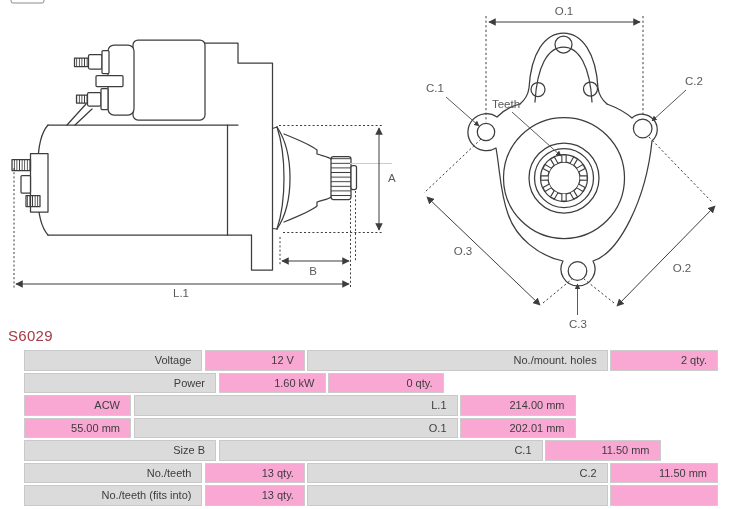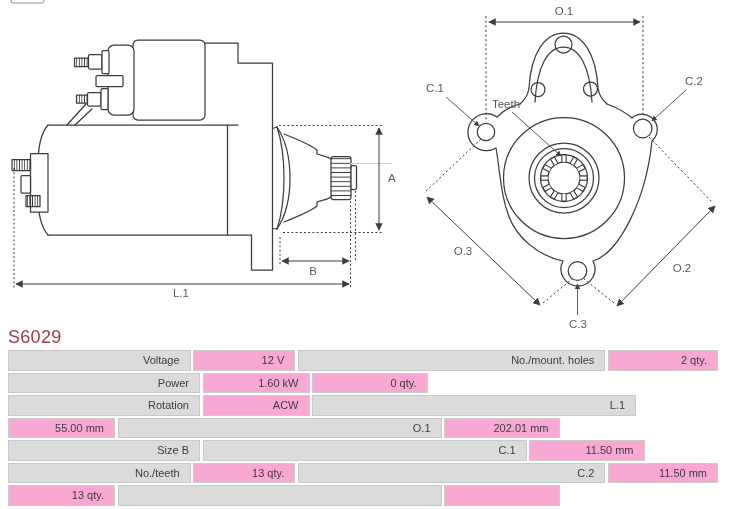--- a/index.html
+++ b/index.html
@@ -1,22 +1,22 @@
 <!DOCTYPE html>
 <html><head>
 <meta charset="utf-8">
 <style>
   html,body{margin:0;padding:0;background:#fff;}
   .stage{position:relative;width:730px;height:509px;background:#fff;
          font-family:"Liberation Sans",sans-serif;overflow:hidden;}
   svg{position:absolute;display:block;}
   svg text{font-family:"Liberation Sans",sans-serif;}
-  .title{position:absolute;left:8px;top:327px;font-size:18px;letter-spacing:.3px;color:#a63a45;}
+  .title{position:absolute;left:8px;top:327px;font-size:15px;letter-spacing:.3px;color:#a63a45;}
   .spec-table{position:absolute;left:8px;top:350px;width:710px;}
-  .row{display:flex;margin-bottom:2px;height:20.5px;}
+  .row{display:flex;margin-bottom:2px;height:20.5px;margin-left:16px;}
   .cell{box-sizing:border-box;border:1px solid #cccccc;font-size:11px;color:#3d3d3d;
         text-align:right;padding:0 10px 0 4px;line-height:18.5px;white-space:nowrap;overflow:hidden;}
   .lab{background:#dbdbdb;border-color:#c9c9c9;}
   .val{background:#f9a8d4;}
   .c1{width:192px;margin-right:2.5px;}
   .c2{width:107px;margin-right:2.5px;}
   .c3{width:324px;margin-right:2.5px;}
   .c4{width:115.5px;}
 </style>
 </head>
@@ -208,39 +208,40 @@
       <div class="cell val c2">12 V</div>
       <div class="cell lab c3">No./mount. holes</div>
       <div class="cell val c4">2 qty.</div>
     </div>
     <div class="row">
       <div class="cell lab c1">Power</div>
       <div class="cell val c2">1.60 kW</div>
       <div class="cell val c4">0 qty.</div>
     </div>
     <div class="row">
-      <div class="cell lab c1">Rotation</div>
       <div class="cell val c2">ACW</div>
       <div class="cell lab c3">L.1</div>
+      <div class="cell val c4">214.00 mm</div>
     </div>
     <div class="row">
       <div class="cell val c2">55.00 mm</div>
       <div class="cell lab c3">O.1</div>
       <div class="cell val c4">202.01 mm</div>
     </div>
     <div class="row">
       <div class="cell lab c1">Size B</div>
       <div class="cell lab c3">C.1</div>
       <div class="cell val c4">11.50 mm</div>
     </div>
     <div class="row">
       <div class="cell lab c1">No./teeth</div>
       <div class="cell val c2">13 qty.</div>
       <div class="cell lab c3">C.2</div>
       <div class="cell val c4">11.50 mm</div>
     </div>
     <div class="row">
+      <div class="cell lab c1">No./teeth (fits into)</div>
       <div class="cell val c2">13 qty.</div>
       <div class="cell lab c3"></div>
       <div class="cell val c4"></div>
     </div>
   </div>
 </div>
 
 </body></html>

